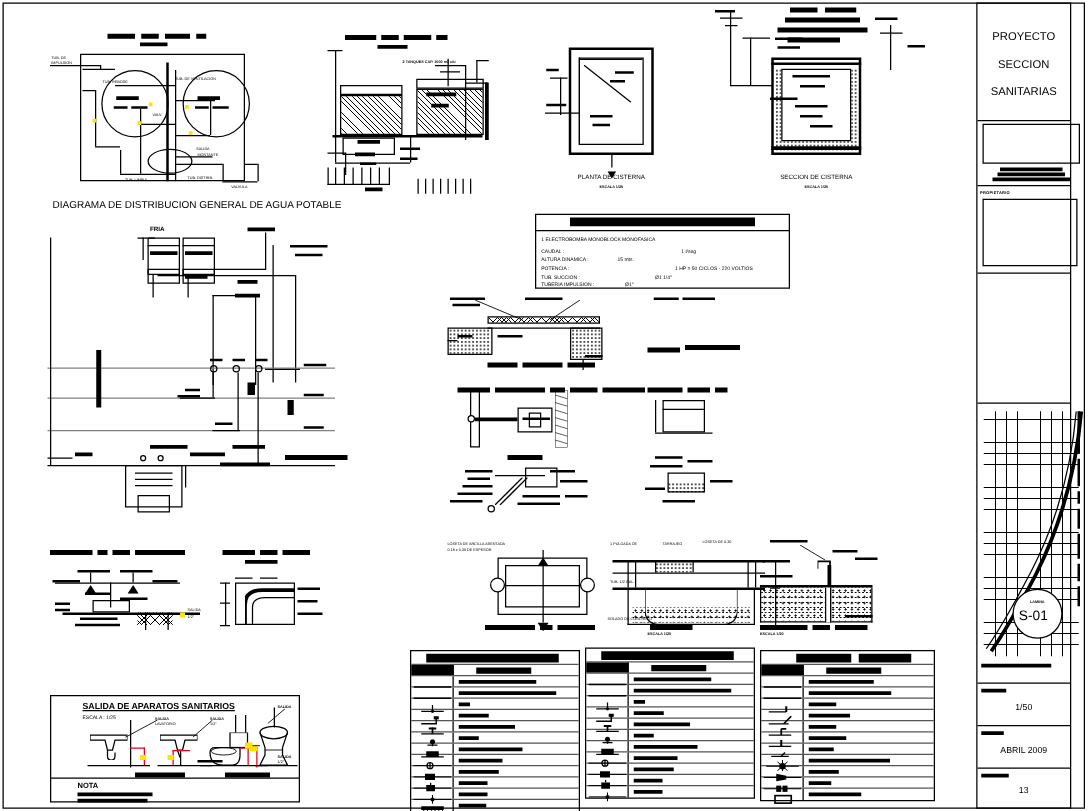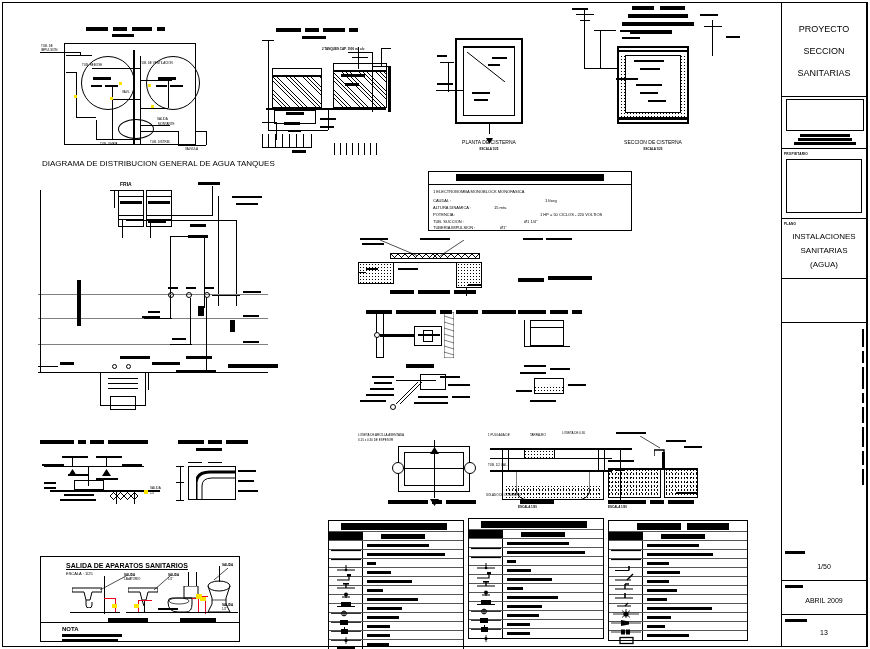--- a/index.html
+++ b/index.html
@@ -63,21 +63,21 @@
     background-image:repeating-linear-gradient(45deg,#000 0,#000 .4px,transparent .4px,transparent 2.5px),
                      repeating-linear-gradient(-45deg,#000 0,#000 .4px,transparent .4px,transparent 2.5px);
   }
   .gridfine {
     position:absolute;
     background-image:repeating-linear-gradient(0deg,#000 0,#000 .5px,transparent .5px,transparent 9px),
                      repeating-linear-gradient(90deg,#000 0,#000 .5px,transparent .5px,transparent 9px);
   }
 
   
-  #title-block { position:absolute; left:781px; top:2px; width:86px; height:645px; border:1px solid #000; }
+  #title-block { position:absolute; left:781px; top:2px; width:76px; height:645px; border:1px solid #000; }
   .tb-cell { position:absolute; border-bottom:1px solid #000; width:100%; left:0; }
   .tb-lbl { position:absolute; left:2px; font-size:3.2px; font-weight:bold; letter-spacing:.2px; }
   .tb-val { position:absolute; width:100%; text-align:center; }
 
   
   .legend { position:absolute; border:1px solid #000; }
   .legend .row { position:relative; border-bottom:1px solid #555; height:9px; }
   .legend .row:last-child { border-bottom:none; }
   .legend .symcol { position:absolute; left:0; top:0; bottom:0; width:34px; border-right:1px solid #000; }
   .legend .desc { position:absolute; left:38px; top:3px; background:#000; height:3px; }
@@ -273,21 +273,21 @@
 
   <div>
     <div class="bar2" style="left:632px;top:6px;width:22px;"></div>
     <div class="bar2" style="left:660px;top:6px;width:25px;"></div>
     <div class="bar2" style="left:628px;top:14px;width:60px;"></div>
     <div class="bar2" style="left:622px;top:22px;width:72px;"></div>
     <div class="bar2" style="left:630px;top:30px;width:42px;"></div>
   </div>
 
   <div>
-    <div class="txt t8" style="left:42px;top:160px;">DIAGRAMA DE DISTRIBUCION GENERAL DE AGUA TANQUES</div>
+    <div class="txt t8" style="left:42px;top:160px;">DIAGRAMA DE DISTRIBUCION GENERAL DE AGUA POTABLE</div>
 
     <div class="txt t5 b" style="left:120px;top:182px;">FRIA</div>
     <div class="bx" style="left:118px;top:190px;width:26px;height:30px;"></div>
     <div class="bx" style="left:146px;top:190px;width:26px;height:30px;"></div>
     <div class="ln hl" style="left:118px;top:196px;width:26px;"></div>
     <div class="ln hl" style="left:146px;top:196px;width:26px;"></div>
     <div class="bar" style="left:120px;top:201px;width:22px;"></div>
     <div class="bar" style="left:148px;top:201px;width:22px;"></div>
     <div class="bx" style="left:118px;top:215px;width:26px;height:12px;"></div>
     <div class="bx" style="left:146px;top:215px;width:26px;height:12px;"></div>
@@ -1078,29 +1078,37 @@
       <div class="bar barth" style="left:18px;top:37px;width:50px;height:3px;"></div>
       <div class="bar barth" style="left:16px;top:41px;width:54px;height:3px;"></div>
       <div class="bar barth" style="left:12px;top:45px;width:62px;height:3px;"></div>
     </div>
 
     <div class="tb-cell" style="top:146px;height:70px;">
       <div class="tb-lbl" style="top:3px;">PROPIETARIO</div>
       <div class="bx" style="left:4px;top:10px;width:76px;height:54px;"></div>
     </div>
 
-    <div class="tb-cell" style="top:216px;height:60px;">
-      <div class="tb-lbl" style="top:3px;">PLANO</div>
-      <div class="txt t8 tb-val" style="top:14px;">INSTALACIONES</div>
-      <div class="txt t8 tb-val" style="top:28px;">SANITARIAS</div>
-      <div class="txt t8 tb-val" style="top:42px;">(AGUA)</div>
-    </div>
 
     <div class="tb-cell" style="top:276px;height:44px;"></div>
 
+    <div class="tb-cell" style="top:320px;height:224px;">
+      <div class="gridfine" style="left:5px;top:6px;width:76px;height:196px;"></div>
+      <div class="abs" style="left:5px;top:6px;width:80px;height:196px;">
+        <svg width="80" height="196" viewBox="0 0 80 196">
+          <path d="M78 0 Q72 70 42 130 Q20 172 6 192" fill="none" stroke="#000" stroke-width="3"></path>
+          <path d="M74 0 Q68 70 38 128 Q16 170 2 190" fill="none" stroke="#000" stroke-width="1"></path>
+        </svg>
+      </div>
+      <div class="cir" style="left:28px;top:148px;width:40px;height:40px;background:#fff;">
+        <div class="txt t3 b" style="left:13px;top:8px;">LAMINA</div>
+        <div class="txt t11" style="left:4px;top:16px;">S-01</div>
+      </div>
+      <div class="bar barth" style="left:3px;top:208px;width:56px;height:3px;"></div>
+    </div>
 
     <div class="tb-cell" style="top:544px;height:34px;">
       <div class="bar barth" style="left:3px;top:4px;width:20px;height:3px;"></div>
       <div class="txt t7 tb-val" style="top:16px;">1/50</div>
     </div>
 
     <div class="tb-cell" style="top:578px;height:34px;">
       <div class="bar barth" style="left:3px;top:4px;width:18px;height:3px;"></div>
       <div class="txt t7 tb-val" style="top:16px;">ABRIL 2009</div>
     </div>

